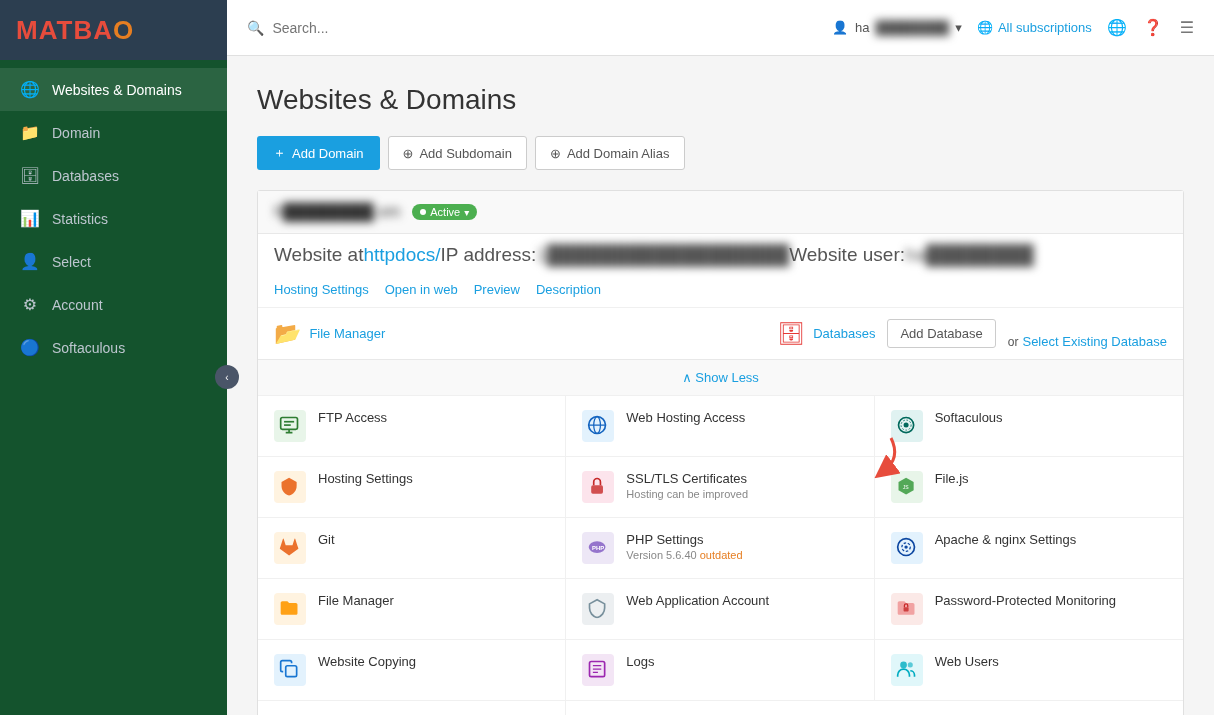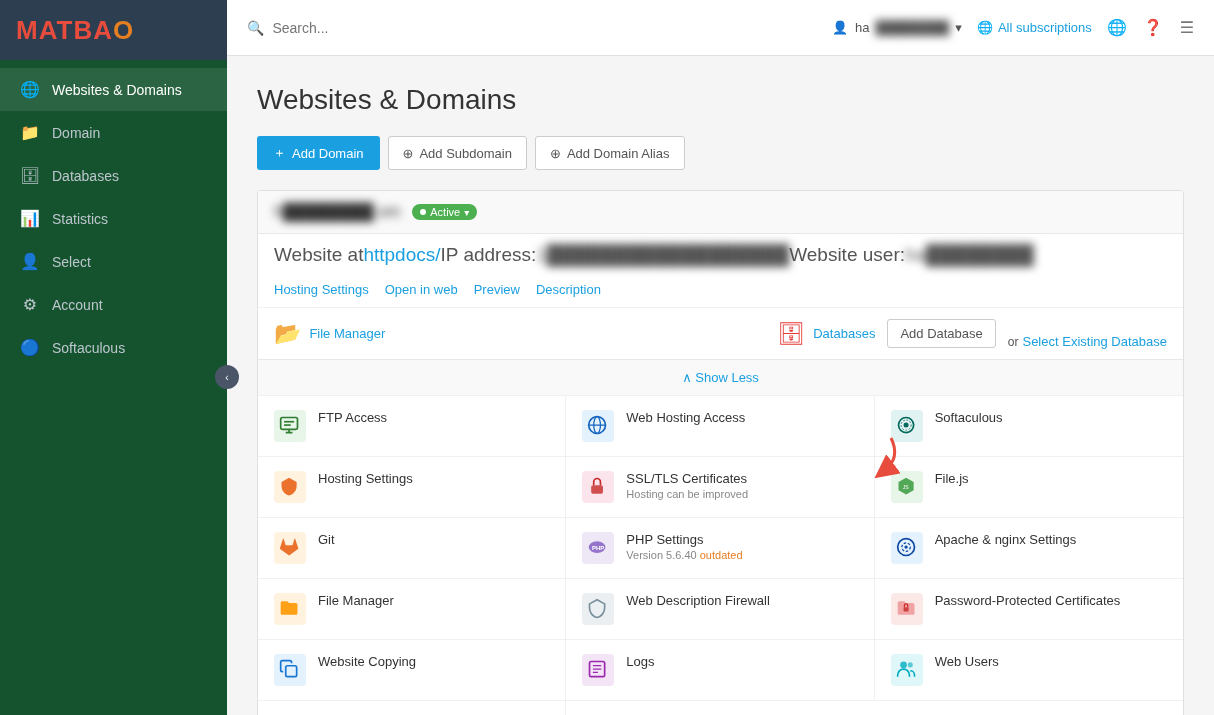--- a/index.html
+++ b/index.html
@@ -569,37 +569,37 @@
   </div>
           <div class="feature-item">
     <div class="feature-icon" style="background:#eceff1;">
       <svg viewBox="0 0 24 24" width="22" height="22">
                 <svg viewBox="0 0 24 24" width="22" height="22">
                   <path d="M12 2L3 7v5c0 5.25 3.75 10.15 9 11.35C17.25 22.15 21 17.25 21 12V7L12 2z" fill="none" stroke="#78909c" stroke-width="2"></path>
                 </svg>
               </svg>
     </div>
     <div class="feature-text">
-      <div class="feature-name">Web Description Firewall</div>
+      <div class="feature-name">Web Application Account</div>
 
     </div>
 
   </div>
           <div class="feature-item">
     <div class="feature-icon" style="background:#fbe9e7;">
       <svg viewBox="0 0 24 24" width="22" height="22">
                 <svg viewBox="0 0 24 24" width="22" height="22">
                   <path d="M10 4H4c-1.11 0-2 .89-2 2v12c0 1.11.89 2 2 2h16c1.11 0 2-.89 2-2V8c0-1.11-.89-2-2-2h-8l-2-2z" fill="#ef9a9a" opacity="0.9"></path>
                   <rect x="9" y="11" width="6" height="5" rx="1" fill="#c62828" opacity="0.8"></rect>
                   <path d="M10 11V9a2 2 0 0 1 4 0v2" stroke="#c62828" stroke-width="1.5" fill="none"></path>
                 </svg>
               </svg>
     </div>
     <div class="feature-text">
-      <div class="feature-name">Password-Protected Certificates</div>
+      <div class="feature-name">Password-Protected Monitoring</div>
 
     </div>
 
   </div>
           <div class="feature-item">
     <div class="feature-icon" style="background:#e3f2fd;">
       <svg viewBox="0 0 24 24" width="22" height="22">
                 <svg viewBox="0 0 24 24" width="22" height="22">
                   <rect x="8" y="8" width="13" height="13" rx="2" fill="none" stroke="#1976d2" stroke-width="2"></rect>
                   <path d="M5 15H4a2 2 0 0 1-2-2V4a2 2 0 0 1 2-2h9a2 2 0 0 1 2 2v1" stroke="#1976d2" stroke-width="2" fill="none"></path>

